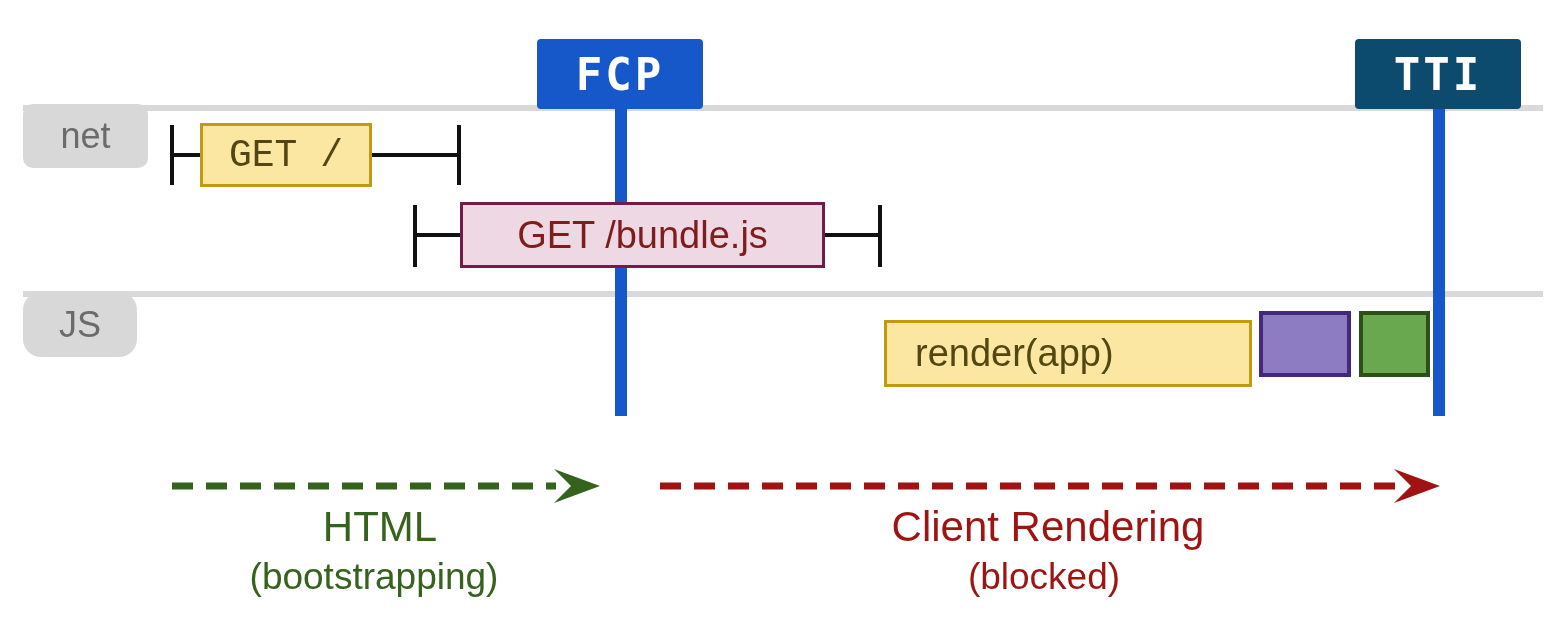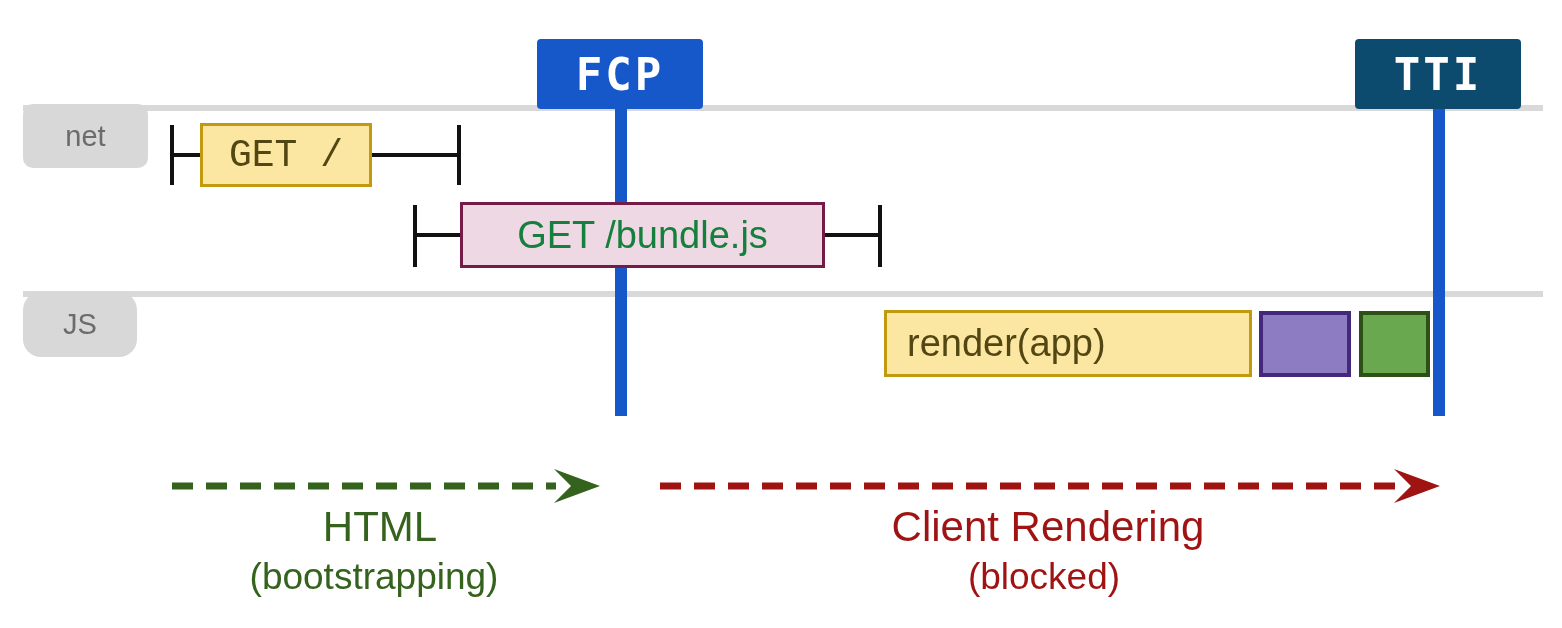--- a/index.html
+++ b/index.html
@@ -4,21 +4,21 @@
 <style>
   html,body{margin:0;padding:0;background:#ffffff;}
   body{font-family:"Liberation Sans",sans-serif;}
   .canvas{position:relative;width:1562px;height:628px;background:#ffffff;overflow:hidden;}
 
   
   .lane-line{position:absolute;left:23px;width:1520px;height:6px;z-index:1;}
   .lane-line.net{top:105px;}
   .lane-line.js{top:291px;}
   .lane-label{position:absolute;border-radius:10px;display:flex;align-items:center;justify-content:center;
-              z-index:2;font-size:29px;}
+              z-index:2;font-size:36px;}
   .lane-label.net{left:23px;top:104px;width:125px;height:64px;}
   .lane-label.js{left:23px;top:292px;width:114px;height:65px;border-radius:18px;}
 
   
   .badge{position:absolute;top:15px;width:166px;height:70px;border-radius:4px;color:#ffffff;
          display:flex;align-items:center;justify-content:center;
          font-family:"DejaVu Sans Mono",monospace;font-weight:bold;font-size:44px;letter-spacing:3px;z-index:4;margin-top:24px;}
   .badge.fcp{left:537px;}
   .badge.tti{left:1355px;}
   .stem{position:absolute;top:86px;width:12px;height:330px;z-index:3;}
@@ -27,21 +27,21 @@
 
   
   .tick{position:absolute;width:4px;background:#111111;z-index:5;}
   .conn{position:absolute;height:4px;background:#111111;z-index:5;}
 
   
   .bar{position:absolute;box-sizing:border-box;display:flex;align-items:center;justify-content:center;
        font-size:38px;z-index:6;}
   .bar.get-root{left:200px;top:123px;width:172px;height:64px;border:3px solid;}
   .bar.get-bundle{left:460px;top:202px;width:365px;height:66px;border:3px solid;}
-  .bar.render-app{left:884px;top:310px;width:368px;height:67px;border:3px solid;justify-content:flex-start;padding-left:20px;}
+  .bar.render-app{left:884px;top:320px;width:368px;height:67px;border:3px solid;justify-content:flex-start;padding-left:28px;}
   .bar.purple{left:1259px;top:311px;width:92px;height:66px;border:4px solid;}
   .bar.green{left:1359px;top:311px;width:71px;height:66px;border:4px solid;}
 
   
   .arrows{position:absolute;left:0;top:455px;width:1562px;height:70px;z-index:2;}
   .phase-title{position:absolute;transform:translateX(-50%);white-space:nowrap;font-size:42px;z-index:2;}
   .phase-sub{position:absolute;transform:translateX(-50%);white-space:nowrap;font-size:37px;z-index:2;}
   .phase-title.html{left:380px;top:503px;}
   .phase-sub.html{left:374px;top:556px;}
   .phase-title.client{left:1048px;top:503px;}
@@ -80,21 +80,21 @@
   <div class="bar get-root" style="background: rgb(251, 231, 161); border-color: rgb(194, 154, 16); font-family: Liberation Mono, monospace;">
     <span style="color: rgb(82, 70, 18);">GET /</span>
   </div>
 
   <div class="tick" style="left:413px;top:205px;height:62px;"></div>
   <div class="conn" style="left:413px;top:233px;width:47px;"></div>
   <div class="conn" style="left:825px;top:233px;width:55px;"></div>
   <div class="tick" style="left:878px;top:205px;height:62px;"></div>
 
   <div class="bar get-bundle" style="background: rgb(238, 216, 227); border-color: rgb(116, 27, 71);">
-    <span style="color: #15803d;">GET /bundle.js</span>
+    <span style="color: #7f1d1d;">GET /bundle.js</span>
   </div>
 
   <div class="bar render-app" style="background: rgb(251, 231, 161); border-color: rgb(194, 154, 16);">
     <span style="color: rgb(82, 70, 18);">render(app)</span>
   </div>
   <div class="bar purple" style="background: rgb(142, 124, 195); border-color: rgb(68, 40, 126);"></div>
   <div class="bar green" style="background: rgb(106, 168, 79); border-color: rgb(45, 80, 22);"></div>
 
   <svg class="arrows" viewBox="0 0 1562 70">
     <line x1="172" y1="31" x2="556" y2="31" stroke-width="7" stroke-dasharray="21 13" stroke="#35631d"></line>

